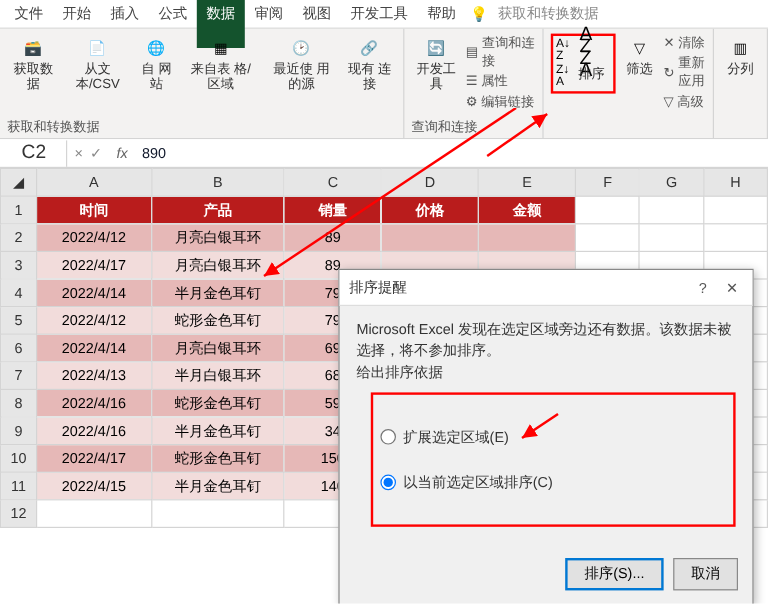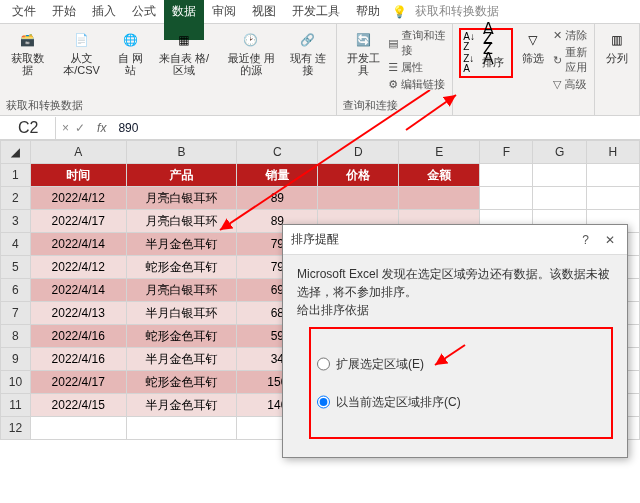--- a/index.html
+++ b/index.html
@@ -357,20 +357,24 @@
       <label>
           <input type="radio" name="s" style="">
           <span>扩展选定区域(E)</span>
         </label>
       <label>
           <input type="radio" name="s" checked="" style="">
           <span>以当前选定区域排序(C)</span>
         </label>
     </div>
   </div>
+  <div class="dialog-footer">
+    <button class="primary">排序(S)...</button>
+    <button>取消</button>
+  </div>
 </div>
 
 <svg class="arrow" style="left:210px;top:90px" width="230" height="150">
     <defs>
       <marker id="ah1" markerWidth="8" markerHeight="8" refX="6" refY="3" orient="auto">
         <path d="M0,0 L6,3 L0,6 Z" fill="red"></path>
       </marker>
     </defs>
     <line x1="220" y1="0" x2="10" y2="140" class="arrow-svg" marker-end="url(#ah1)"></line>
   </svg>

